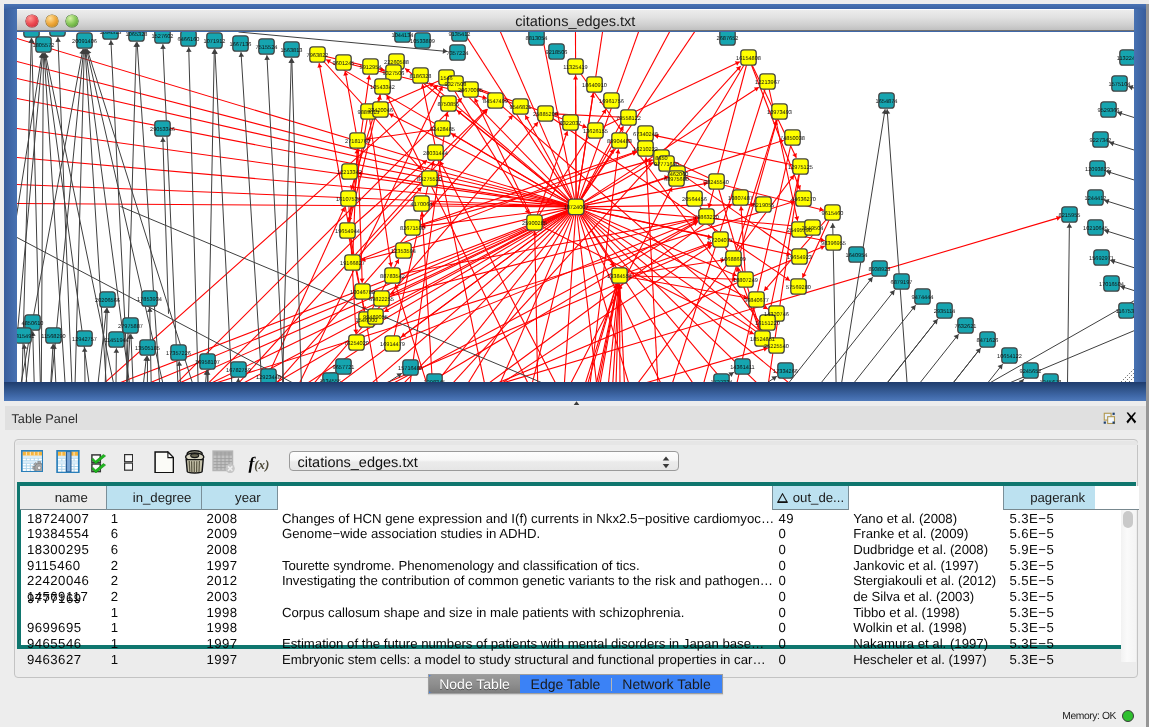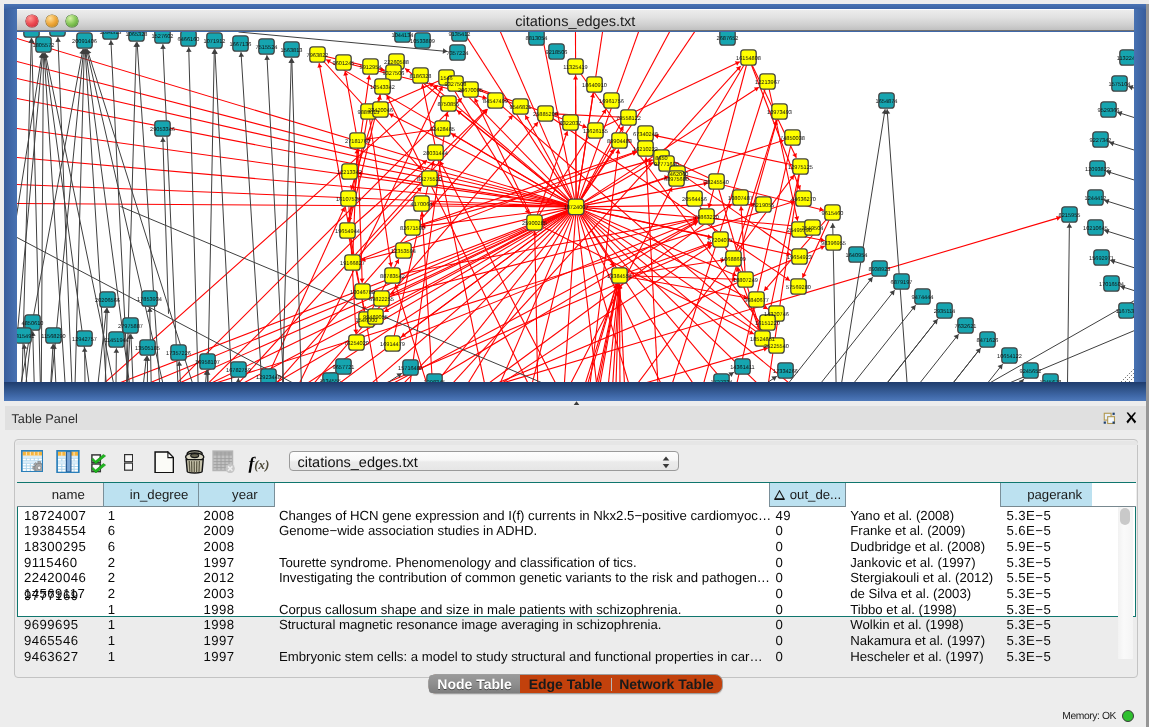--- a/index.html
+++ b/index.html
@@ -26,30 +26,30 @@
 .dvh{left:572.5px;top:400.5px;width:7px;height:4.6px;}
 
 .tpband{left:5px;top:405.6px;width:1141px;height:24.4px;background:#e0e0e0;}
 .tplab{left:11.5px;top:411.5px;font-size:12.7px;color:#2c2c2c;}
 
 .cont{left:14px;top:438.5px;width:1123.5px;height:239.5px;border:1px solid #c3c3c3;border-radius:4px;background:#ececec;}
 .cont .hl{left:1px;top:1px;width:1121.5px;height:4px;background:#e6e6e6;border-radius:3px 3px 0 0;}
 .combo{left:288.6px;top:451px;width:390.4px;height:20.2px;border:1px solid #9a9a9a;border-radius:4px;background:linear-gradient(to bottom,#fdfdfd 0%,#f7f7f7 45%,#ebebeb 55%,#e6e6e6 100%);}
 .combotxt{left:8px;top:2.6px;font-size:14.5px;color:#111;}
 
-.tbl2{left:16.7px;top:481.8px;width:1119.1px;height:135px;border:1px solid #0f766e;background:#fff;}
+.tbl2{left:16.7px;top:481.8px;width:1119.1px;height:167px;border:4px solid #0f766e;background:#fff;}
 .th{top:0;height:24.2px;border-bottom:1px solid #78888f;background:#bce1f0;font-size:13.2px;color:#1b1b1b;text-align:center;padding-left:17px;padding-top:4.2px;}
 .thn{background:#ececec;}
 .sep{top:0;width:1px;height:24.2px;background:#7a8f99;}
 .cell{font-size:13.2px;color:#0a0a0a;white-space:nowrap;}
 .num{letter-spacing:0.45px;}
 .sb{left:1100.3px;top:24.2px;width:15px;height:152.5px;background:linear-gradient(to right,#f2f2f2,#fafafa 40%,#f4f4f4);}
 .sbth{left:1102.8px;top:25.5px;width:10px;height:17px;border-radius:5px;background:#c9c9c9;}
 
-.tabs{left:428px;top:674px;width:295px;height:20.2px;border:1px solid #9e9e9e;border-radius:8px;background:#c2410c;box-shadow:0 1px 1px rgba(0,0,0,0.10);font-weight:bold;}
+.tabs{left:428px;top:674px;width:295px;height:20.2px;border:1px solid #9e9e9e;border-radius:0;background:#3b82f6;box-shadow:0 1px 1px rgba(0,0,0,0.10);}
 .tsel{left:0;top:0;width:91px;height:18.2px;border-radius:3px 0 0 3px;background:linear-gradient(to bottom,#9a9a9a,#8e8e8e 50%,#7e7e7e);}
 .ttxt{font-size:14px;color:#1a1a1a;text-align:center;top:1.4px;}
 .memtxt{left:1062.3px;top:710.6px;font-size:10.3px;letter-spacing:-0.4px;color:#1c1c1c;}
 .memdot{left:1122px;top:710px;width:12px;height:12px;border-radius:50%;background:#2fc02f;border:1px solid #3c3c3c;}
 </style></head><body>
 <div class="rstrip"></div>
 <div class="frame">
     <div class="tb"></div>
     <div class="tbl"></div>
     <div class="lb"></div>
@@ -1027,27 +1027,27 @@
     <div class="cell num" style="left:6.3px;top:105px">9777169</div>
     <div class="cell num" style="left:90.0px;top:118.92px">1</div>
     <div class="cell num" style="left:185.7px;top:118.92px">1998</div>
     <div class="cell" style="left:261.2px;top:118.92px">Corpus callosum shape and size in male patients with schizophrenia.</div>
     <div class="cell num" style="left:757.7px;top:118.92px">0</div>
     <div class="cell" style="left:832.5px;top:118.92px">Tibbo et al. (1998)</div>
     <div class="cell num" style="left:988.7px;top:118.92px">5.3E−5</div>
     <div class="cell num" style="left:6.3px;top:134.59px">9699695</div>
     <div class="cell num" style="left:90.0px;top:134.59px">1</div>
     <div class="cell num" style="left:185.7px;top:134.59px">1998</div>
-    <div class="cell" style="left:261.2px;top:134.59px">Structural magnetic resonance image averaging in schizophrenia.</div>
     <div class="cell num" style="left:757.7px;top:134.59px">0</div>
     <div class="cell" style="left:832.5px;top:134.59px">Wolkin et al. (1998)</div>
     <div class="cell num" style="left:988.7px;top:134.59px">5.3E−5</div>
     <div class="cell num" style="left:6.3px;top:150.26px">9465546</div>
     <div class="cell num" style="left:90.0px;top:150.26px">1</div>
     <div class="cell num" style="left:185.7px;top:150.26px">1997</div>
+    <div class="cell" style="left:261.2px;top:150.26px">Estimation of the future numbers of patients with mental disorders in Japan base…</div>
     <div class="cell num" style="left:757.7px;top:150.26px">0</div>
     <div class="cell" style="left:832.5px;top:150.26px">Nakamura et al. (1997)</div>
     <div class="cell num" style="left:988.7px;top:150.26px">5.3E−5</div>
     <div class="cell num" style="left:6.3px;top:165.93px">9463627</div>
     <div class="cell num" style="left:90.0px;top:165.93px">1</div>
     <div class="cell num" style="left:185.7px;top:165.93px">1997</div>
     <div class="cell" style="left:261.2px;top:165.93px">Embryonic stem cells: a model to study structural and functional properties in car…</div>
     <div class="cell num" style="left:757.7px;top:165.93px">0</div>
     <div class="cell" style="left:832.5px;top:165.93px">Hescheler et al. (1997)</div>
     <div class="cell num" style="left:988.7px;top:165.93px">5.3E−5</div>

